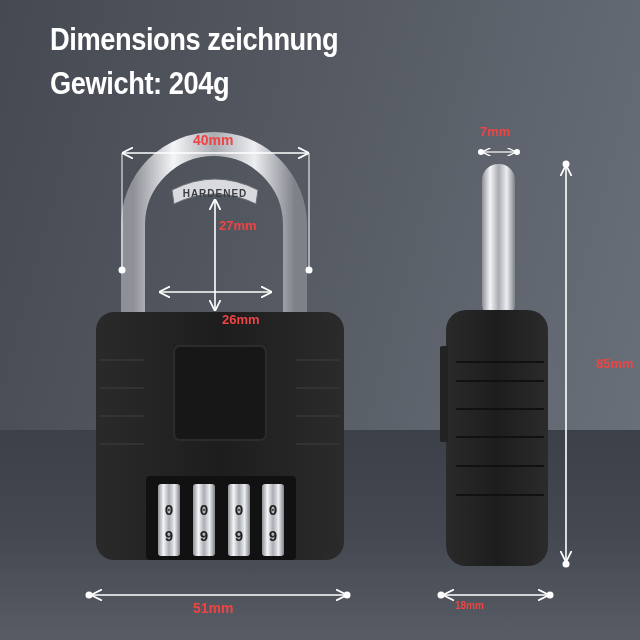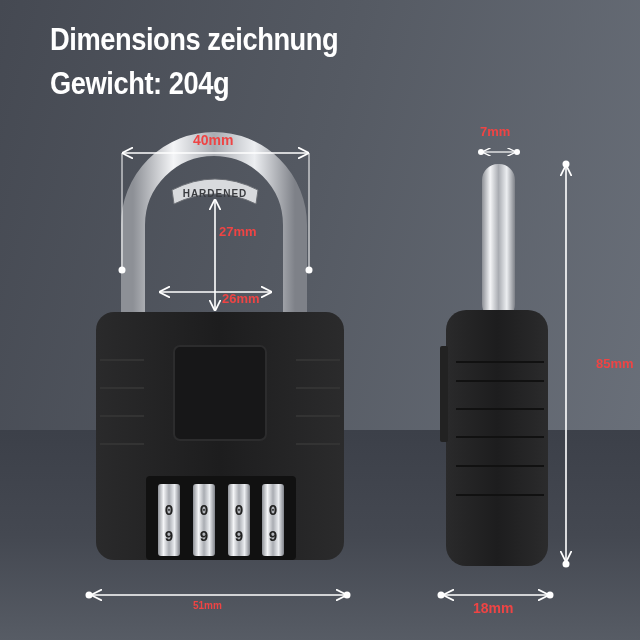--- a/index.html
+++ b/index.html
@@ -139,18 +139,18 @@
     <circle cx="566" cy="164" r="3.5" stroke="none"></circle>
       <circle cx="566" cy="564" r="3.5" stroke="none"></circle>
 
     <line x1="444" y1="595" x2="548" y2="595" marker-start="url(#arr)" marker-end="url(#arr)"></line>
     <circle cx="441" cy="595" r="3.5" stroke="none"></circle>
       <circle cx="550" cy="595" r="3.5" stroke="none"></circle>
   </g>
 </svg>
 
 <div class="label" style="left:193px;top:132px;font-size:14px;">40mm</div>
-<div class="label" style="left:219px;top:224px;">27mm</div>
-<div class="label" style="left:222px;top:291px;">26mm</div>
-<div class="label" style="left:193px;top:600px;font-size:10px;">51mm</div>
+<div class="label" style="left:219px;top:218px;">27mm</div>
+<div class="label" style="left:222px;top:312px;">26mm</div>
+<div class="label" style="left:193px;top:600px;font-size:14px;">51mm</div>
 <div class="label" style="left:480px;top:124px;">7mm</div>
 <div class="label" style="left:596px;top:356px;">85mm</div>
-<div class="label" style="left:473px;top:600px;font-size:14px;">18mm</div>
+<div class="label" style="left:455px;top:600px;font-size:10px;">18mm</div>
 
 </body></html>

